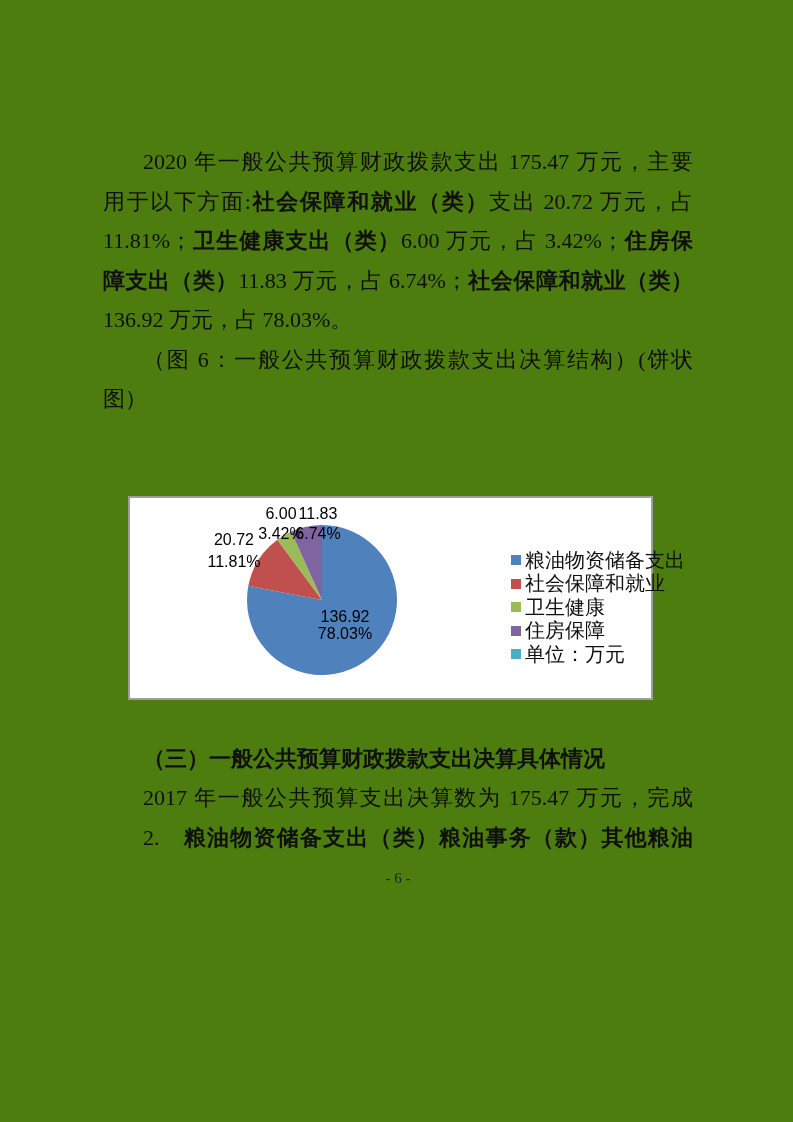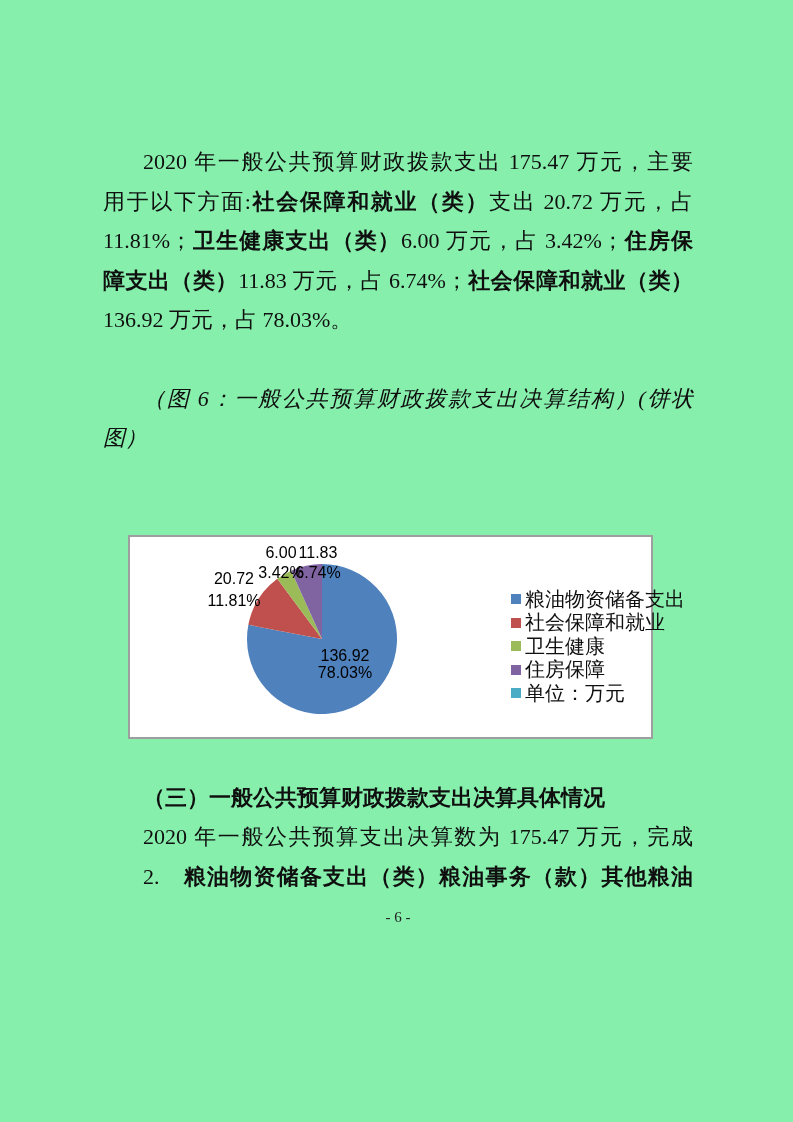--- a/index.html
+++ b/index.html
@@ -1,37 +1,37 @@
 <!DOCTYPE html>
 <html><head>
 <meta charset="utf-8">
 <style>
   html,body{margin:0;padding:0;background:#e8e8e8;}
   .page{
     position:relative;
     width:793px;height:1122px;
     margin:0 auto;
-    background:#86efac;
+    background:#4d7c0f;
     overflow:hidden;
     color:#0f0f0f;
     font-family:"Liberation Serif","DejaVu Serif",serif;
   }
   .content{
     position:absolute;inset:0;
     padding:0 100px 0 103px;
     box-sizing:border-box;
   }
   .para{font-size:22px;line-height:39.5px;margin:0;}
   .line{text-align:justify;}
   .line.jl{text-align-last:justify;}
   .line.ind{text-indent:40px;}
   .b{font-weight:700;margin-top:28px;}
   .r{font-weight:400;}
   .p1{margin-top:142px;}
-  .caption{margin-top:39px;font-style:italic;}
+  .caption{}
   .heading{margin-top:39px;}
   
   .figure{
     margin:77px 0 0 25px;
     width:525px;height:204px;
     border:2px solid #9e9e9e;
     box-sizing:border-box;
     position:relative;
     background:#fff;
   }
@@ -117,21 +117,21 @@
             <span class="legend-label">单位：万元</span>
           </div>
         </div>
     </div>
 
     <div class="para heading">
         <div class="line ind"><span class="b">（三）一般公共预算财政拨款支出决算具体情况</span></div>
       </div>
 
     <div class="para">
-        <div class="line jl ind"><span class="r">2020 年一般公共预算支出决算数为 175.47 万元，完成</span></div>
+        <div class="line jl ind"><span class="r">2017 年一般公共预算支出决算数为 175.47 万元，完成</span></div>
       </div>
 
 
     <div class="para">
         <div class="line jl ind"><span class="r">2.　</span><span class="b">粮油物资储备支出（类）粮油事务（款）其他粮油</span></div>
       </div>
 
     <div class="pagenum">- 6 -</div>
 
   </div>

